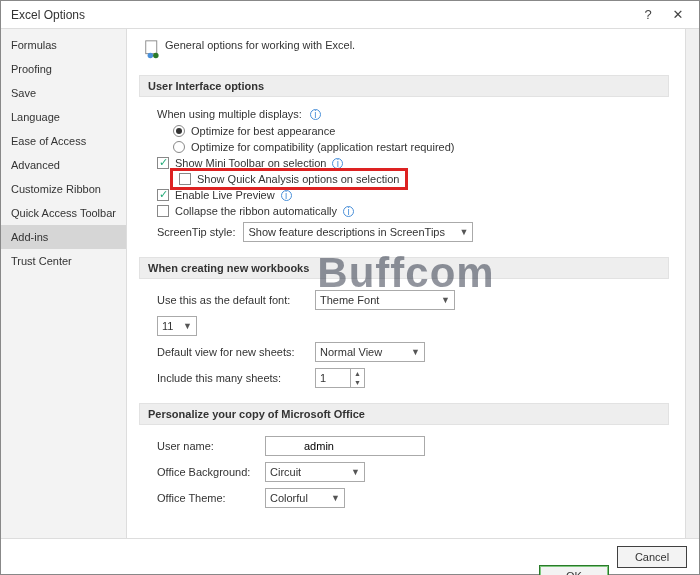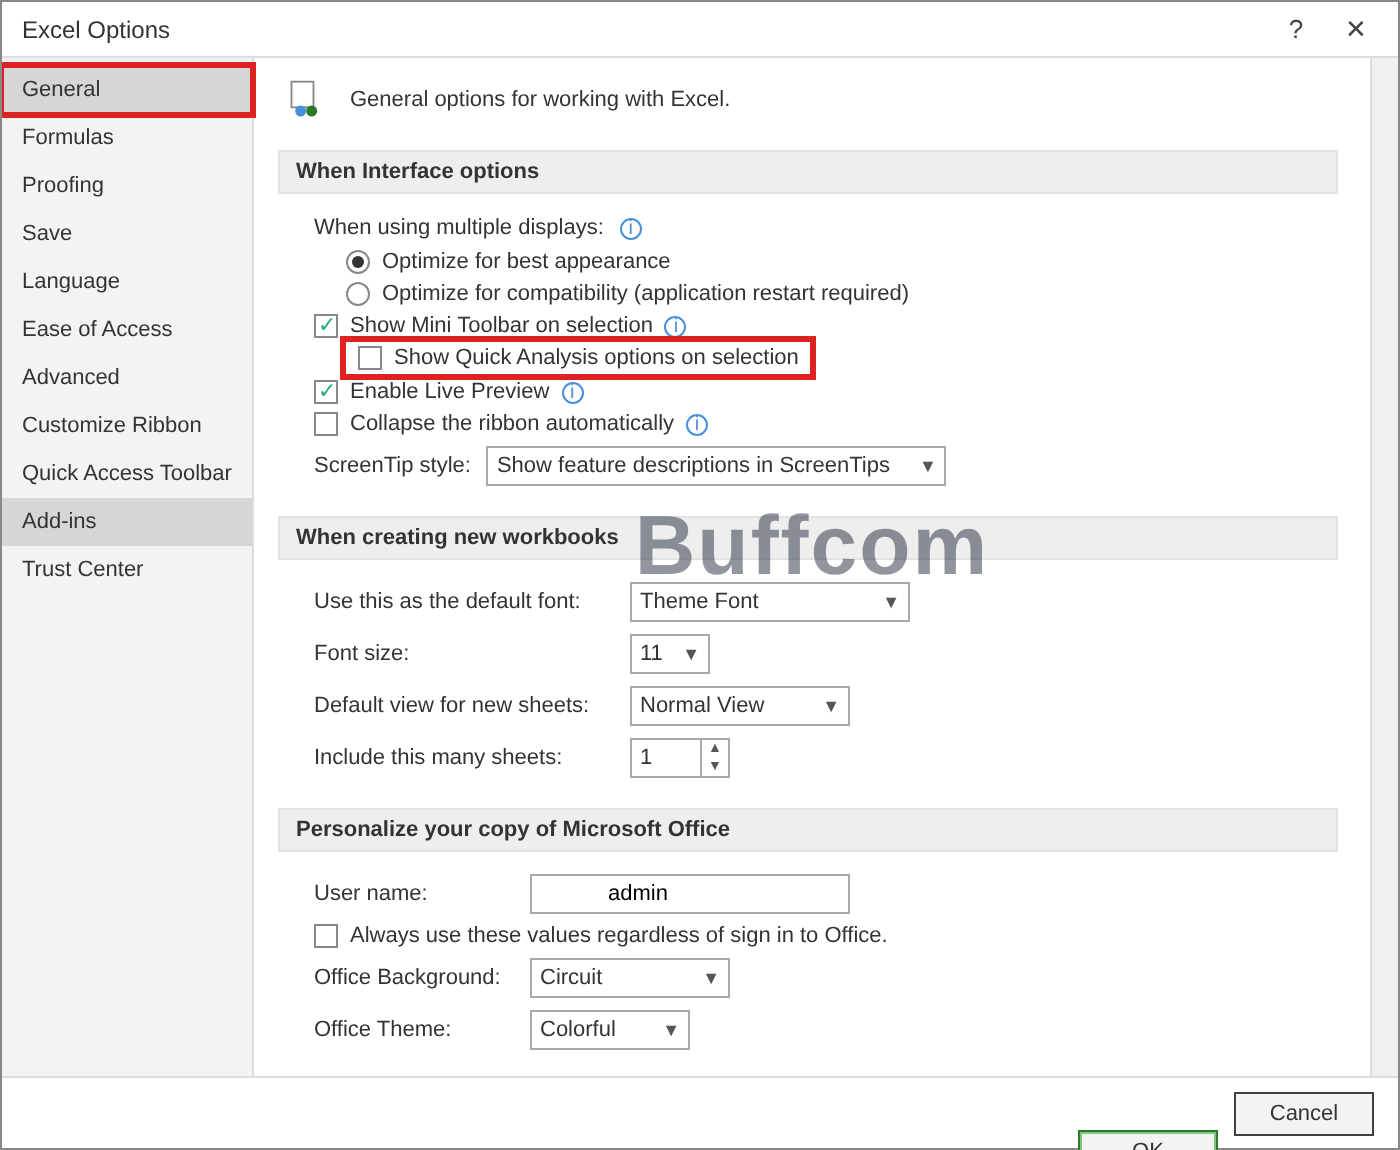--- a/index.html
+++ b/index.html
@@ -7,21 +7,21 @@
 .dialog { width:700px; height:575px; border:1px solid #888; display:flex; flex-direction:column; position:relative; background:#fff;}
 .titlebar { height:28px; display:flex; align-items:center; padding:0 6px; border-bottom:1px solid #ddd; }
 .titlebar .title { flex:1; font-size:12px; padding-left:4px;}
 .titlebar .wc { width:30px; text-align:center; font-size:13px; color:#444; cursor:default;}
 .body { flex:1; display:flex; overflow:hidden; }
 .sidebar { width:126px; background:#f3f3f3; border-right:1px solid #ddd; padding-top:4px;}
 .side-item { padding:6px 10px; cursor:default; font-size:11px; color:#333;}
 .side-item.sel { background:#d6d6d6; }
 .side-highlight { outline:3px solid #d22; outline-offset:-1px; }
 .main { flex:1; overflow-y:auto; padding:6px 16px 0 12px; position:relative;}
-.header-row { display:flex; align-items:center; gap:10px; padding:4px 0 10px 4px;}
+.header-row { display:flex; align-items:flex-start; gap:0; padding:4px 0 10px 4px;}
 .section-hdr { background:#eee; padding:4px 8px; font-weight:bold; font-size:11px; margin:4px 0 6px 0; border:1px solid #e2e2e2;}
 .section-body { padding:2px 8px 8px 18px;}
 label.row { display:flex; align-items:flex-end; gap:6px; padding:2px 0; }
 .radio, .chk { width:12px; height:12px; border:1px solid #888; display:inline-block; position:relative; background:#fff;}
 .radio { border-radius:50%; }
 .radio.sel::after{content:"";position:absolute;inset:2px;background:#333;border-radius:50%;}
 .chk.sel::after{content:"";position:absolute;left:1px;top:-2px;font-size:11px;color:#2a7;}
 .chk.sel::after{content:"✓";}
 .info { color:#4a90d9; font-size:10px; border:1px solid #4a90d9; border-radius:50%; width:11px; height:11px; display:inline-flex; align-items:center; justify-content:center;}
 .formrow { display:flex; align-items:center; gap:8px; padding:3px 0;}
@@ -45,21 +45,20 @@
 <body>
 
 <div class="dialog">
   <div class="titlebar">
     <span class="title">Excel Options</span>
     <span class="wc">?</span>
     <span class="wc">✕</span>
   </div>
   <div class="body">
     <div class="sidebar">
-      <div class="side-item sel side-highlight"><span>General</span></div>
       <div class="side-item"><span>Formulas</span></div>
       <div class="side-item"><span>Proofing</span></div>
       <div class="side-item"><span>Save</span></div>
       <div class="side-item"><span>Language</span></div>
       <div class="side-item"><span>Ease of Access</span></div>
       <div class="side-item"><span>Advanced</span></div>
       <div class="side-item"><span>Customize Ribbon</span></div>
       <div class="side-item"><span>Quick Access Toolbar</span></div>
       <div class="side-item sel"><span>Add-ins</span></div>
       <div class="side-item"><span>Trust Center</span></div>
@@ -72,21 +71,21 @@
         <span class="gen-icon">
           <svg viewBox="0 0 24 24">
               <rect x="3" y="2" width="12" height="14" fill="#fff" stroke="#888"></rect>
               <circle cx="8" cy="18" r="3" fill="#4a90d9"></circle>
               <circle cx="14" cy="18" r="3" fill="#2a7a2a"></circle>
             </svg>
         </span>
         <span>General options for working with Excel.</span>
       </div>
 
-      <div class="section-hdr">When Interface options</div>
+      <div class="section-hdr">User Interface options</div>
       <div class="section-body">
         <div class="formrow">
             <span>When using multiple displays:</span>
             <span class="info">i</span>
           </div>
         <label class="row" style="padding-left:16px">
             <span class="radio sel"></span>
             <span>Optimize for best appearance</span>
           </label>
         <label class="row" style="padding-left:16px">
@@ -124,21 +123,20 @@
       <div class="section-hdr">When creating new workbooks</div>
       <div class="section-body">
         <div class="formrow">
             <span class="lbl">Use this as the default font:</span>
             <div class="dd" style="width:140px">
               <span>Theme Font</span>
               <span class="caret">▼</span>
             </div>
           </div>
         <div class="formrow">
-            <span class="lbl">Font size:</span>
             <div class="dd" style="width:40px">
               <span>11</span>
               <span class="caret">▼</span>
             </div>
           </div>
         <div class="formrow">
             <span class="lbl">Default view for new sheets:</span>
             <div class="dd" style="width:110px">
               <span>Normal View</span>
               <span class="caret">▼</span>
@@ -155,24 +153,20 @@
             </div>
           </div>
       </div>
 
       <div class="section-hdr">Personalize your copy of Microsoft Office</div>
       <div class="section-body">
         <div class="formrow">
             <span class="lbl" style="width:100px">User name:</span>
             <input class="textin" style="width: 160px; padding-left: 38px;" value="admin">
           </div>
-        <label class="row">
-            <span class="chk"></span>
-            <span>Always use these values regardless of sign in to Office.</span>
-          </label>
         <div class="formrow">
             <span class="lbl" style="width:100px">Office Background:</span>
             <div class="dd" style="width:100px">
               <span>Circuit</span>
               <span class="caret">▼</span>
             </div>
           </div>
         <div class="formrow">
             <span class="lbl" style="width:100px">Office Theme:</span>
             <div class="dd" style="width:80px">

